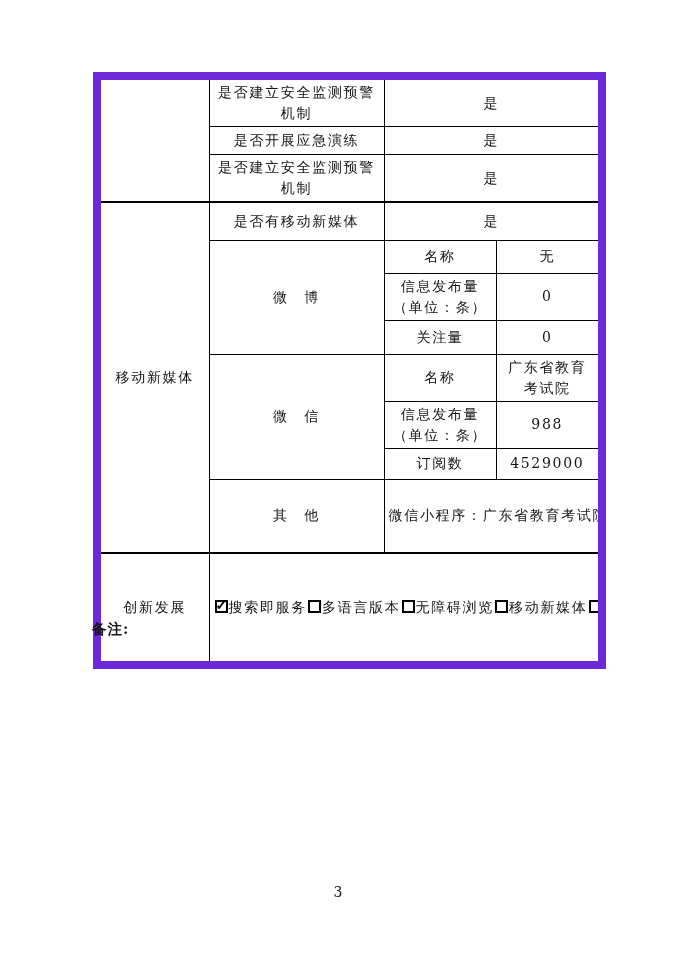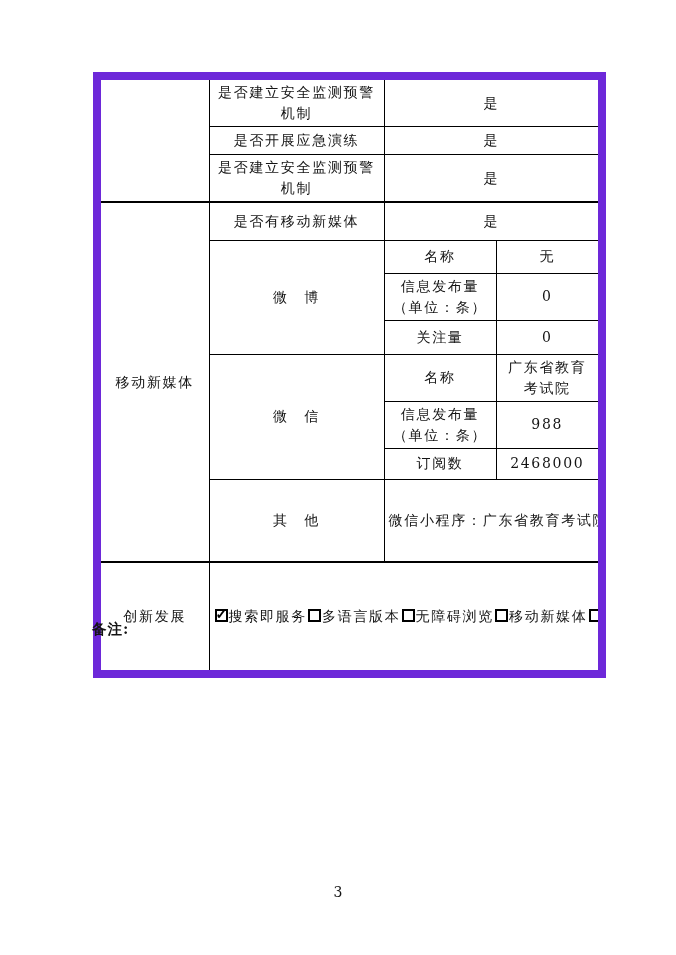--- a/index.html
+++ b/index.html
@@ -133,24 +133,24 @@
         <td rowspan="3">微　信</td>
         <td>名称</td>
         <td>广东省教育考试院</td>
       </tr>
       <tr style="height:42px">
         <td><span class="maxw100">信息发布量（单位：条）</span></td>
         <td>988</td>
       </tr>
       <tr style="height:31px">
         <td>订阅数</td>
-        <td>2468000</td>
+        <td>4529000</td>
       </tr>
 
-      <tr style="height:83px">
+      <tr style="height:74px">
         <td>其　他</td>
         <td colspan="2" class="nowrap">微信小程序：广东省教育考试院</td>
       </tr>
 
       <tr class="sec" style="height:112px">
         <td class="cat">创新发展</td>
         <td colspan="3" class="cbxcell">
           <span class="cbx checked"></span><span>搜索即服务</span><span class="cbx"></span><span>多语言版本</span><span class="cbx"></span><span>无障碍浏览</span><span class="cbx"></span><span>移动新媒体</span><span class="cbx"></span><span>其他</span>
         </td>
       </tr>

